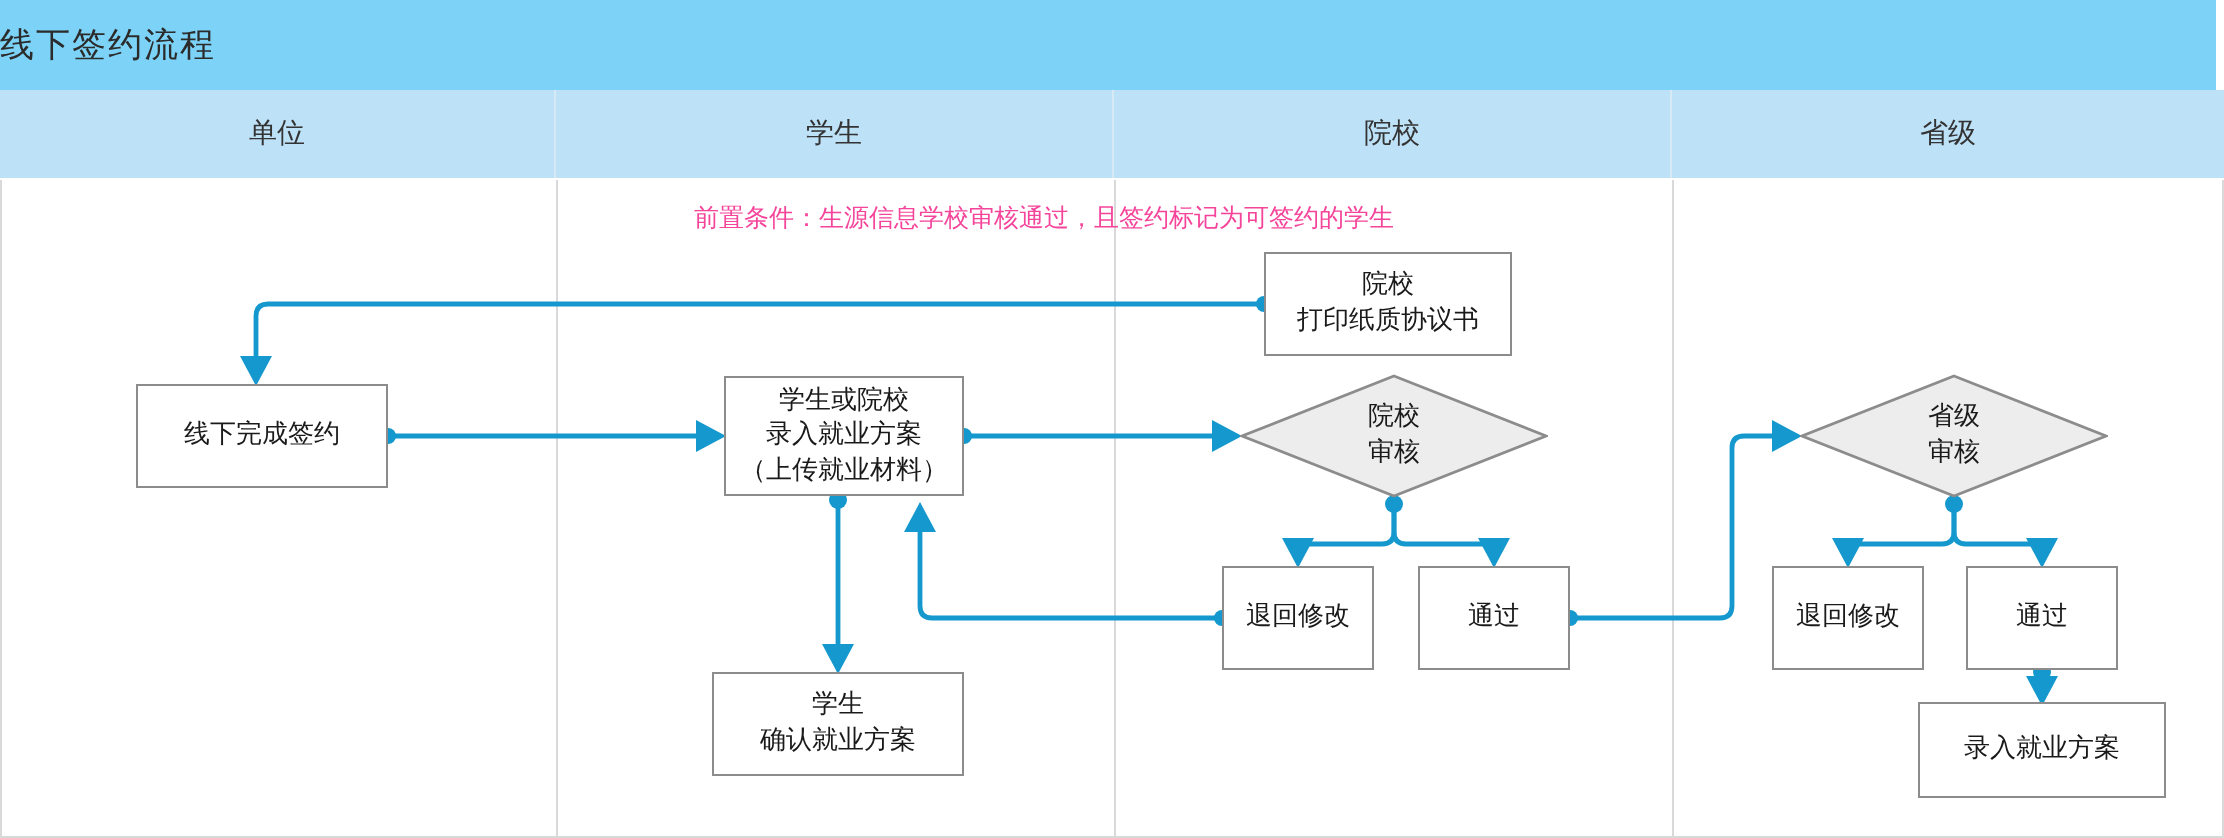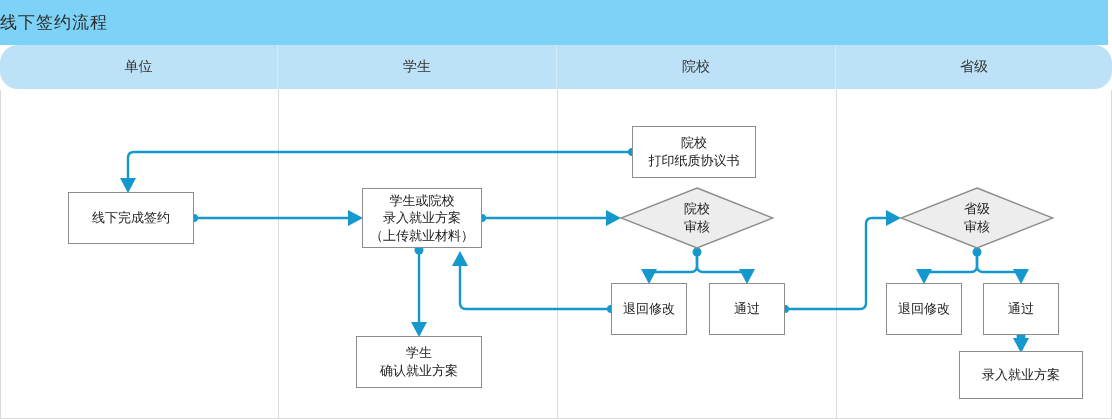--- a/index.html
+++ b/index.html
@@ -17,21 +17,20 @@
     display:flex;align-items:center;
   }
   #title-bar .t{
     font-size:17px;color:#2b2b2b;letter-spacing:1px;
   }
   
   #lane-header{
     position:absolute;left:0;top:45px;width:1112px;height:44px;
     background:#BDE1F7;
     display:flex;
-    border-radius:18px;
   }
   #lane-header .lane-head{
     height:44px;display:flex;align-items:center;justify-content:center;
     font-size:14px;color:#333;
     box-sizing:border-box;
     border-right:1px solid #d7e9f5;
   }
   #lane-header .lane-head:last-child{border-right:none;}
   
   #lane-body{
@@ -93,20 +92,21 @@
     <div class="lane-head" style="width:279px">学生</div>
     <div class="lane-head" style="width:279px">院校</div>
     <div class="lane-head" style="width:276px">省级</div>
   </div>
 
   <div id="lane-body"></div>
   <div class="lane-divider" style="left:278px"></div>
   <div class="lane-divider" style="left:557px"></div>
   <div class="lane-divider" style="left:836px"></div>
 
+  <div id="precondition" style="left:347px;top:101px">前置条件：生源信息学校审核通过，且签约标记为可签约的学生</div>
 
   <svg id="wires" viewBox="0 0 1112 419">
 
     <g>
       <path d="M 632 152 H 134 Q 128 152 128 158 V 182"></path>
       <circle class="dot" cx="632" cy="152" r="4"></circle>
       <polygon class="head" points="128,193 120,178 136,178"></polygon>
     </g>
 
     <g>

